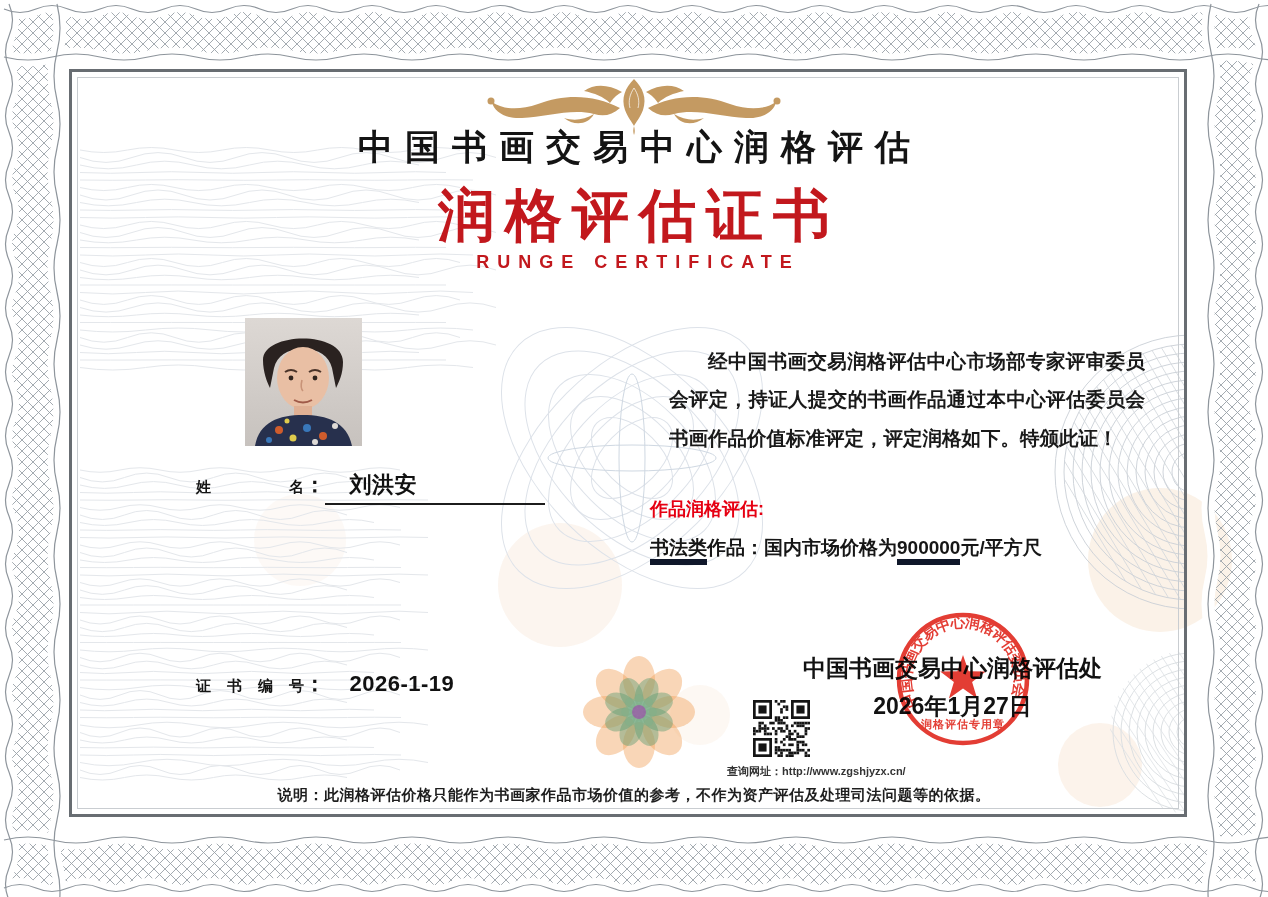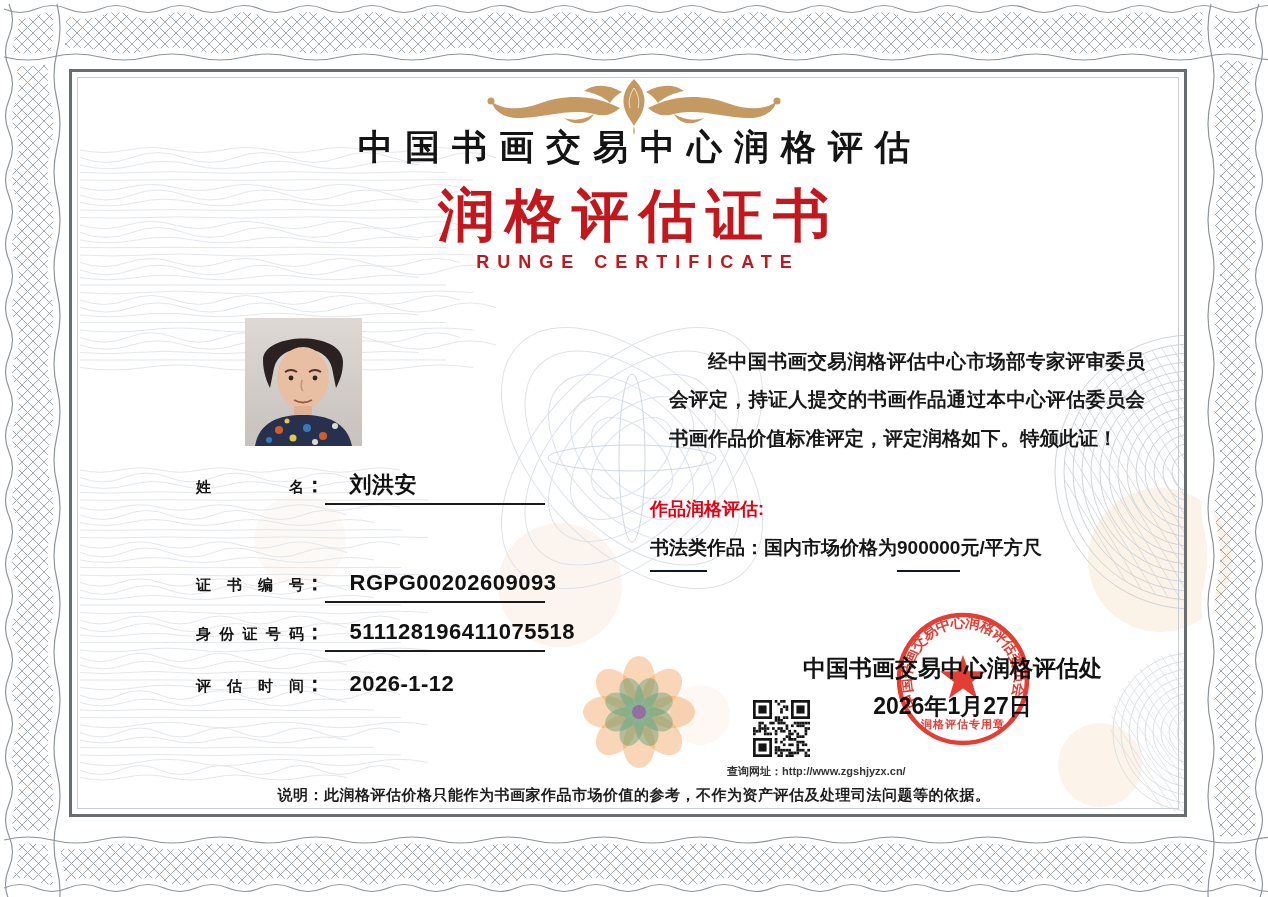--- a/index.html
+++ b/index.html
@@ -20,21 +20,21 @@
   .cert-subtitle{left:0;top:252px;width:100%;text-align:center;font-size:18px;font-weight:800;
     letter-spacing:8px;text-indent:8px;color:#c2181d;}
 
   .photo{left:245px;top:318px;width:117px;height:128px;}
 
   .intro{left:650px;top:322px;width:476px;font-size:19.5px;line-height:38.5px;font-weight:700;
     text-align:justify;text-indent:2em;color:#191919;margin-left:19px;}
 
   .eval-heading{left:650px;top:497px;font-size:18px;font-weight:800;color:#e60012;}
   .eval-line{left:650px;top:535px;font-size:19px;font-weight:700;color:#161616;}
-  .u{border-bottom:2px solid #0f172a;padding-bottom:12px;text-align:center;}
+  .u{border-bottom:6px solid #0f172a;padding-bottom:1px;text-align:center;}
 
   .field-row{position:absolute;left:196px;width:380px;height:46px;z-index:2;}
   .field-label{display:inline-block;width:108px;font-size:15px;font-weight:700;color:#141414;
     text-align:justify;text-align-last:justify;text-justify:inter-character;vertical-align:baseline;}
   .field-colon{font-size:21.5px;font-weight:700;color:#141414;}
   .field-value{font-size:22px;font-weight:700;color:#111;margin-left:24px;letter-spacing:0.5px;}
   .field-underline{position:absolute;left:129px;top:33px;width:220px;border-top:2px solid #1c1c1c;}
   #row-0{top:470px}#row-1{top:520px}#row-2{top:568px}#row-3{top:617px}#row-4{top:669px}
 
   .rosette{left:583px;top:656px;width:112px;height:112px;}
@@ -319,30 +319,22 @@
 
   <div class="content eval-heading">作品润格评估:</div>
   <div class="content eval-line">
     <span class="u">书法类</span><span>作品：国内市场价格为</span><span class="u">900000</span><span>元/平方尺</span>
   </div>
 
   <div class="field-row" id="row-0">
     <span class="field-label">姓名</span><span class="field-colon">：</span><span class="field-value">刘洪安</span>
     <div class="field-underline"></div>
   </div>
-  <div class="field-row" id="row-2">
-    <span class="field-label">证书编号</span><span class="field-colon">：</span><span class="field-value">RGPG00202609093</span>
-    <div class="field-underline"></div>
-  </div>
-  <div class="field-row" id="row-3">
-    <span class="field-label">身份证号码</span><span class="field-colon">：</span><span class="field-value">511128196411075518</span>
-    <div class="field-underline"></div>
-  </div>
   <div class="field-row" id="row-4">
-    <span class="field-label">评估时间</span><span class="field-colon">：</span><span class="field-value">2026-1-12</span>
+    <span class="field-label">证书编号</span><span class="field-colon">：</span><span class="field-value">2026-1-19</span>
   </div>
 
   <svg id="rosette" class="content rosette" viewBox="-56 -56 112 112">
       <ellipse cx="0" cy="-33" rx="16" ry="23" fill="#f2a45f" opacity="0.45" transform="rotate(0)"></ellipse>
       <ellipse cx="0" cy="-33" rx="16" ry="23" fill="#f2a45f" opacity="0.45" transform="rotate(45)"></ellipse>
       <ellipse cx="0" cy="-33" rx="16" ry="23" fill="#f2a45f" opacity="0.45" transform="rotate(90)"></ellipse>
       <ellipse cx="0" cy="-33" rx="16" ry="23" fill="#f2a45f" opacity="0.45" transform="rotate(135)"></ellipse>
       <ellipse cx="0" cy="-33" rx="16" ry="23" fill="#f2a45f" opacity="0.45" transform="rotate(180)"></ellipse>
       <ellipse cx="0" cy="-33" rx="16" ry="23" fill="#f2a45f" opacity="0.45" transform="rotate(225)"></ellipse>
       <ellipse cx="0" cy="-33" rx="16" ry="23" fill="#f2a45f" opacity="0.45" transform="rotate(270)"></ellipse>

